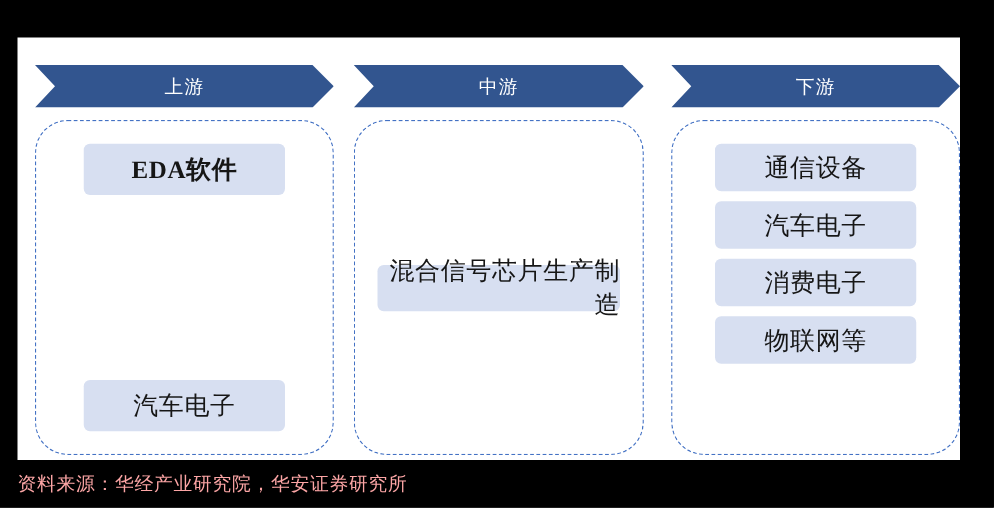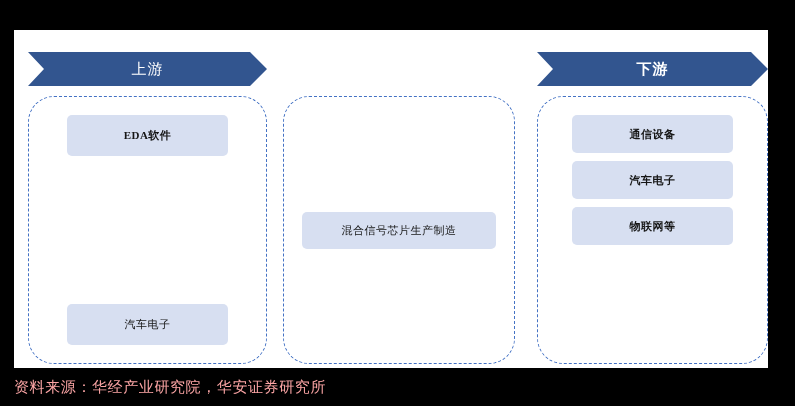--- a/index.html
+++ b/index.html
@@ -29,21 +29,21 @@
     background: #ffffff;
   }
   
   .column {
     position: absolute;
     top: 22px;
     height: 312px;
   }
   .col-1 { left: 14px;  width: 239px; }
   .col-2 { left: 269px; width: 232px; }
-  .col-3 { left: 523px; width: 231px; font-weight: bold; }
+  .col-3 { left: 523px; width: 231px; }
 
   
   .banner {
     position: relative;
     height: 26px;
     width: 100%;
   }
   .banner svg {
     position: absolute;
     left: 0;
@@ -85,21 +85,21 @@
 
   
   .pill {
     background: #D7DFF1;
     border-radius: 5px;
     height: 41px;
     display: flex;
     align-items: center;
     justify-content: center;
     color: #161616;
-    font-size: 11px;
+    font-size: 20px;
     letter-spacing: 0.5px;
     font-family: "Liberation Serif", "DejaVu Serif", serif;
     box-sizing: border-box;
   }
   .pill.bold { font-weight: bold; }
   .col-1 .pill { width: 161px; margin: 0 auto; }
   .col-2 .pill { width: 194px; margin: 16px auto; height: 37px; text-align: right; }
   .col-3 .pill { width: 161px; margin: 0 auto 8px auto; height: 38px; }
   .col-3 .pill:last-child { margin-bottom: 16px; }
 
@@ -132,35 +132,42 @@
         </svg>
         <div class="banner-label">上游</div>
       </div>
       <div class="dashbox spread">
         <div class="pill bold">EDA软件</div>
         <div class="pill">汽车电子</div>
       </div>
     </div>
 
     <div class="column col-2">
+      <div class="banner">
+        <svg width="232" height="34" viewBox="0 0 232 34">
+          <polygon points="0,0 215,0 232,17 215,34 0,34 16,17" fill="#32558F"></polygon>
+        </svg>
+        <div class="banner-label">中游</div>
+      </div>
       <div class="dashbox centered">
         <div class="pill">混合信号芯片生产制造</div>
       </div>
     </div>
 
     <div class="column col-3">
       <div class="banner">
         <svg width="231" height="34" viewBox="0 0 231 34">
           <polygon points="0,0 214,0 231,17 214,34 0,34 16,17" fill="#32558F"></polygon>
         </svg>
         <div class="banner-label">下游</div>
       </div>
       <div class="dashbox tight">
         <div class="pill">通信设备</div>
         <div class="pill">汽车电子</div>
+        <div class="pill">消费电子</div>
         <div class="pill">物联网等</div>
       </div>
     </div>
 
   </div>
 
   <div class="footer">
     <span>资料来源：华经产业研究院，华安证券研究所</span>
   </div>
 

